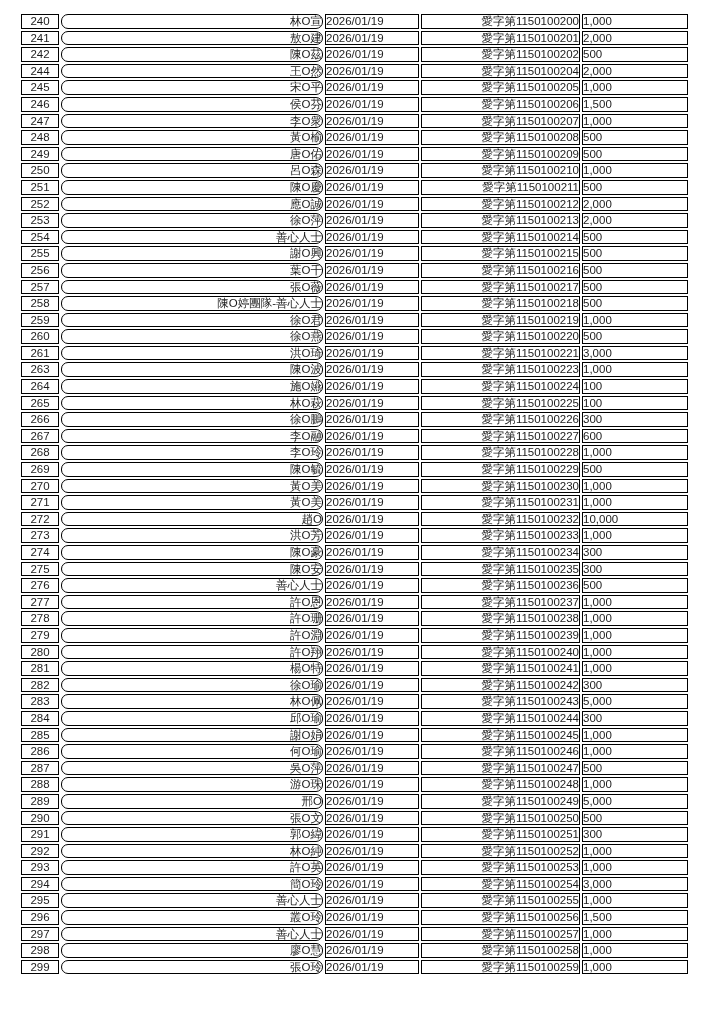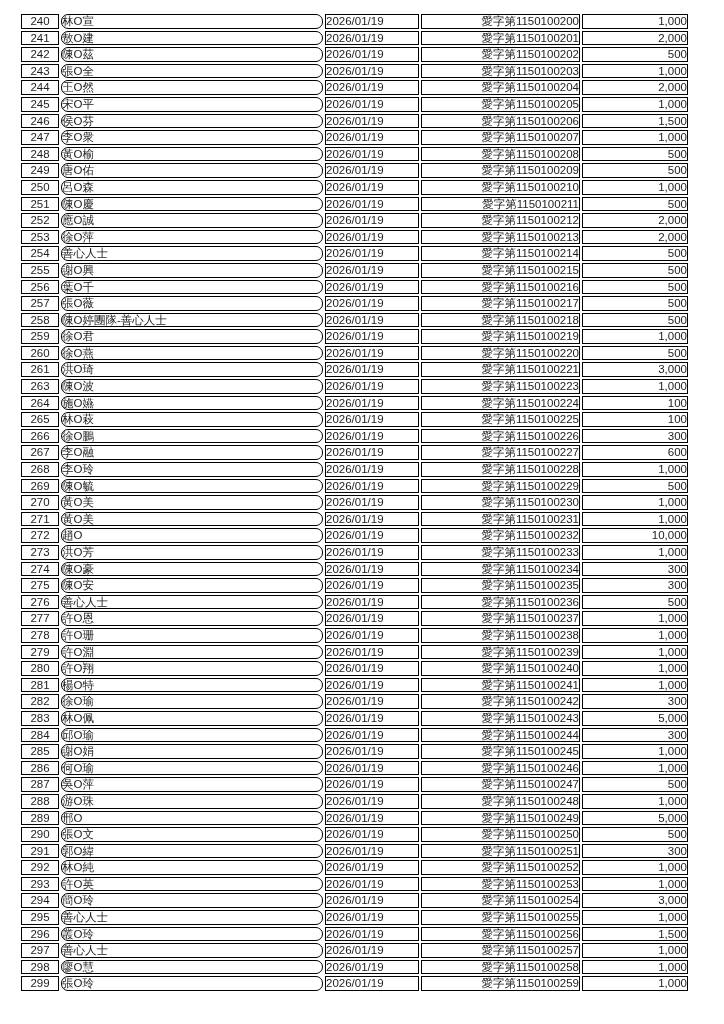--- a/index.html
+++ b/index.html
@@ -29,24 +29,24 @@
     background: #ffffff;
     height: 12.6px;
     line-height: 12.6px;
     font-size: 11.5px;
     padding: 0;
     overflow: hidden;
     white-space: nowrap;
     color: #1c1c1c;
   }
   td.c-seq     { text-align: center; }
-  td.c-name    { text-align: left; border-radius: 7px; }
+  td.c-name    { text-align: right; border-radius: 7px; }
   td.c-date    { text-align: left; }
   td.c-receipt { text-align: right; }
-  td.c-amount  { text-align: right; padding-right: 5px; }
+  td.c-amount  { padding-right: 5px; }
 </style>
 </head>
 <body>
 
 <div class="page">
   <table class="donation-table">
     <colgroup>
       <col style="width:38px">
       <col style="width:262px">
       <col style="width:94px">
@@ -69,27 +69,20 @@
           <td class="c-amount">2,000</td>
         </tr>
         <tr>
           <td class="c-seq">242</td>
           <td class="c-name">陳O茲</td>
           <td class="c-date">2026/01/19</td>
           <td class="c-receipt">愛字第1150100202</td>
           <td class="c-amount">500</td>
         </tr>
         <tr>
-          <td class="c-seq">243</td>
-          <td class="c-name">張O全</td>
-          <td class="c-date">2026/01/19</td>
-          <td class="c-receipt">愛字第1150100203</td>
-          <td class="c-amount">1,000</td>
-        </tr>
-        <tr>
           <td class="c-seq">244</td>
           <td class="c-name">王O然</td>
           <td class="c-date">2026/01/19</td>
           <td class="c-receipt">愛字第1150100204</td>
           <td class="c-amount">2,000</td>
         </tr>
         <tr>
           <td class="c-seq">245</td>
           <td class="c-name">宋O平</td>
           <td class="c-date">2026/01/19</td>

